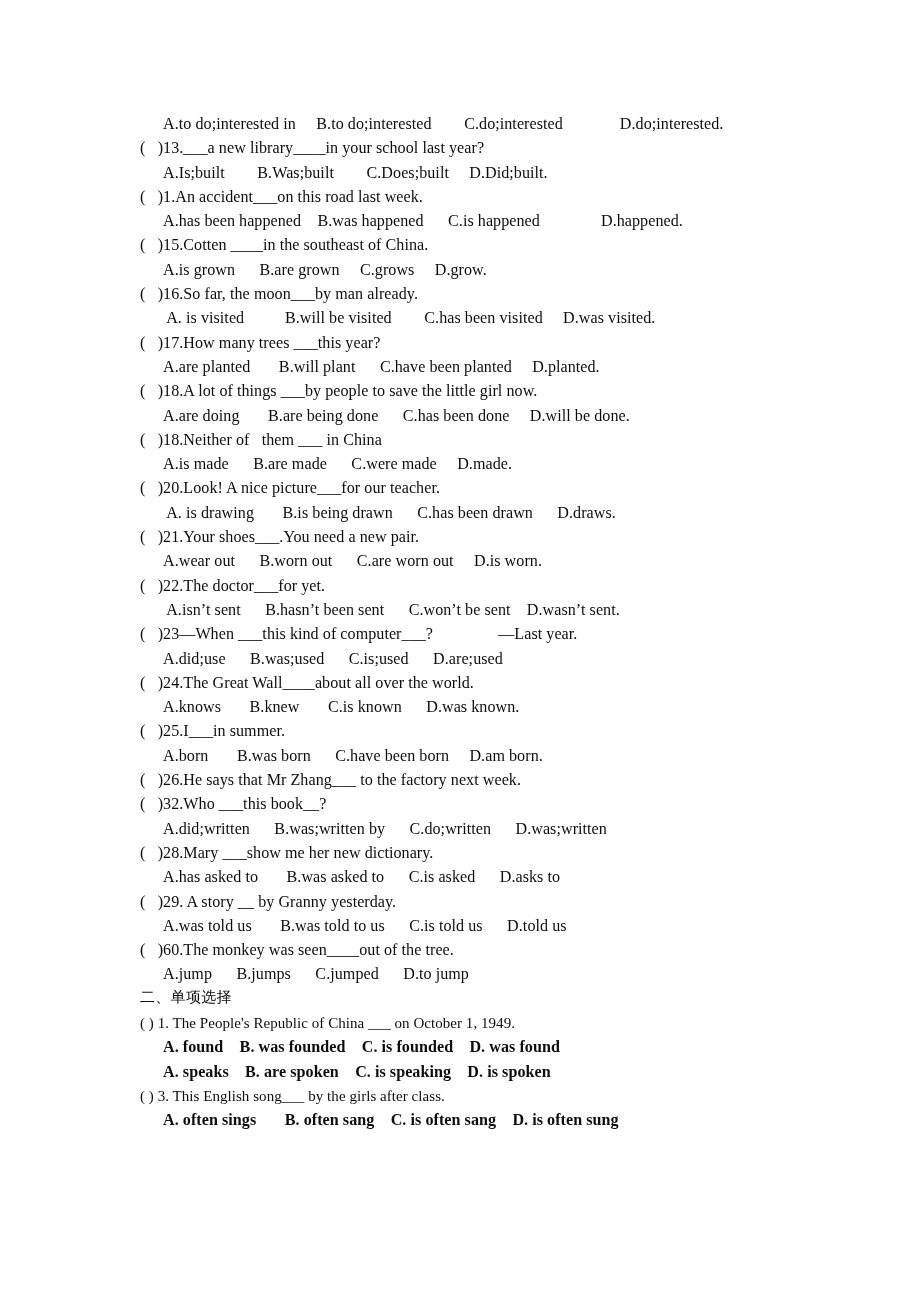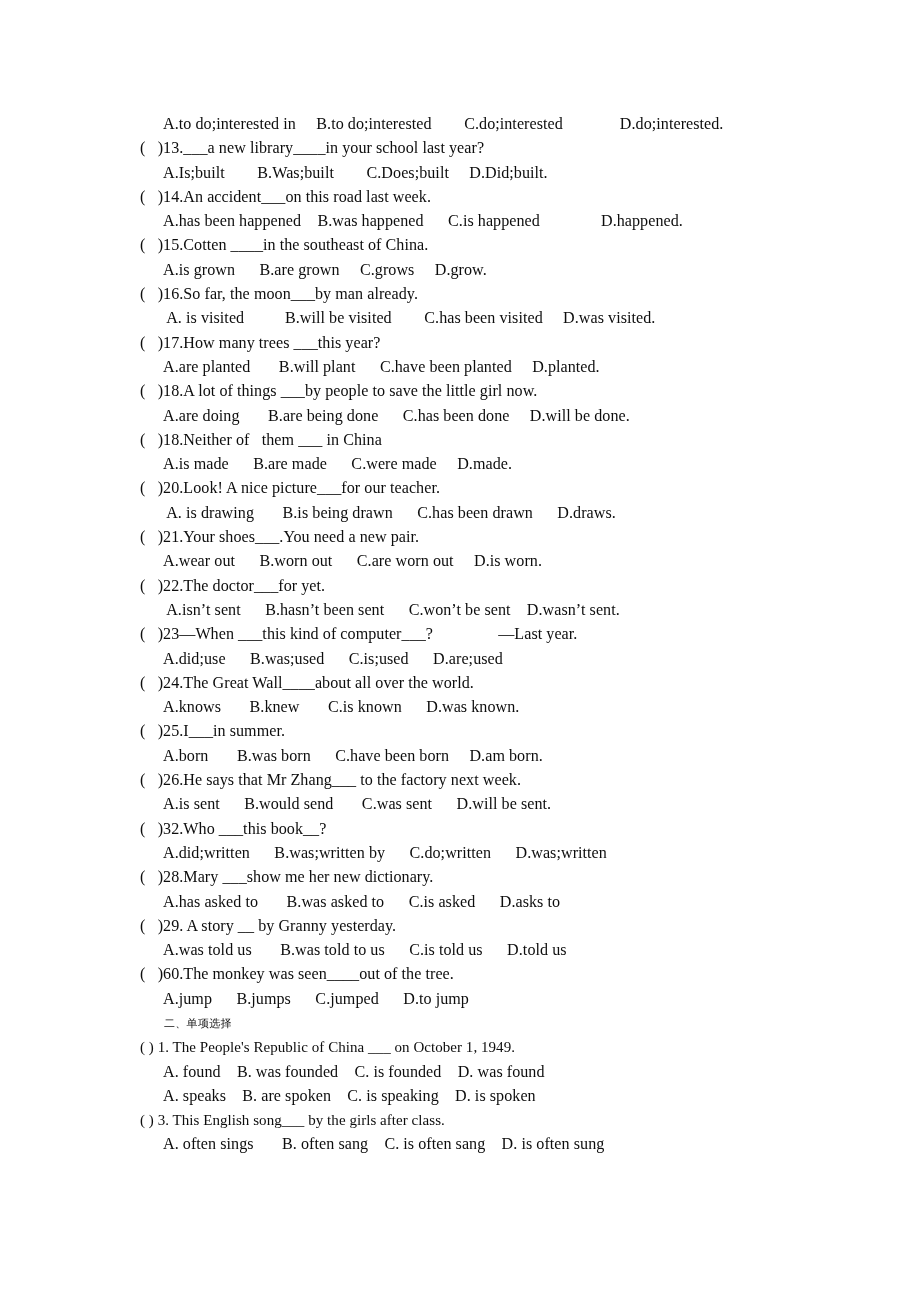--- a/index.html
+++ b/index.html
@@ -34,44 +34,44 @@
     height: 24.3px;
     white-space: pre;
     letter-spacing: 0.05px;
     color: #0d0d0d;
   }
   
   .line.opts {
     padding-left: 23px;
   }
   .line.heading-cn {
-    font-family: Liberation Serif, serif;
-    font-size: 11px;
+    font-family: Liberation Mono, monospace;
+    font-size: 15px;
     letter-spacing: 0.3px;
-    margin-left: 24px;
   }
   .line.sec2-q {
     font-size: 15px;
   }
   .line.sec2-opts {
     padding-left: 23px;
+    font-weight: bold;
   }
 </style>
 </head>
 <body>
 
 <div id="page">
   <div class="doc-body">
 
     <div class="line opts">A.to do;interested in     B.to do;interested        C.do;interested              D.do;interested.</div>
 
     <div class="line">(   )13.___a new library____in your school last year?</div>
     <div class="line opts">A.Is;built        B.Was;built        C.Does;built     D.Did;built.</div>
 
-    <div class="line">(   )14.An accident___on this road last week.</div>
+    <div class="line">(   )1.An accident___on this road last week.</div>
     <div class="line opts">A.has been happened    B.was happened      C.is happened               D.happened.</div>
 
     <div class="line">(   )15.Cotten ____in the southeast of China.</div>
     <div class="line opts">A.is grown      B.are grown     C.grows     D.grow.</div>
 
     <div class="line">(   )16.So far, the moon___by man already.</div>
     <div class="line opts"> A. is visited          B.will be visited        C.has been visited     D.was visited.</div>
 
     <div class="line">(   )17.How many trees ___this year?</div>
     <div class="line opts">A.are planted       B.will plant      C.have been planted     D.planted.</div>
@@ -94,21 +94,20 @@
     <div class="line">(   )23—When ___this kind of computer___?                —Last year.</div>
     <div class="line opts">A.did;use      B.was;used      C.is;used      D.are;used</div>
 
     <div class="line">(   )24.The Great Wall____about all over the world.</div>
     <div class="line opts">A.knows       B.knew       C.is known      D.was known.</div>
 
     <div class="line">(   )25.I___in summer.</div>
     <div class="line opts">A.born       B.was born      C.have been born     D.am born.</div>
 
     <div class="line">(   )26.He says that Mr Zhang___ to the factory next week.</div>
-    <div class="line opts">A.is sent      B.would send       C.was sent      D.will be sent.</div>
 
     <div class="line">(   )32.Who ___this book__?</div>
     <div class="line opts">A.did;written      B.was;written by      C.do;written      D.was;written</div>
 
     <div class="line">(   )28.Mary ___show me her new dictionary.</div>
     <div class="line opts">A.has asked to       B.was asked to      C.is asked      D.asks to</div>
 
     <div class="line">(   )29. A story __ by Granny yesterday.</div>
     <div class="line opts">A.was told us       B.was told to us      C.is told us      D.told us</div>
 

